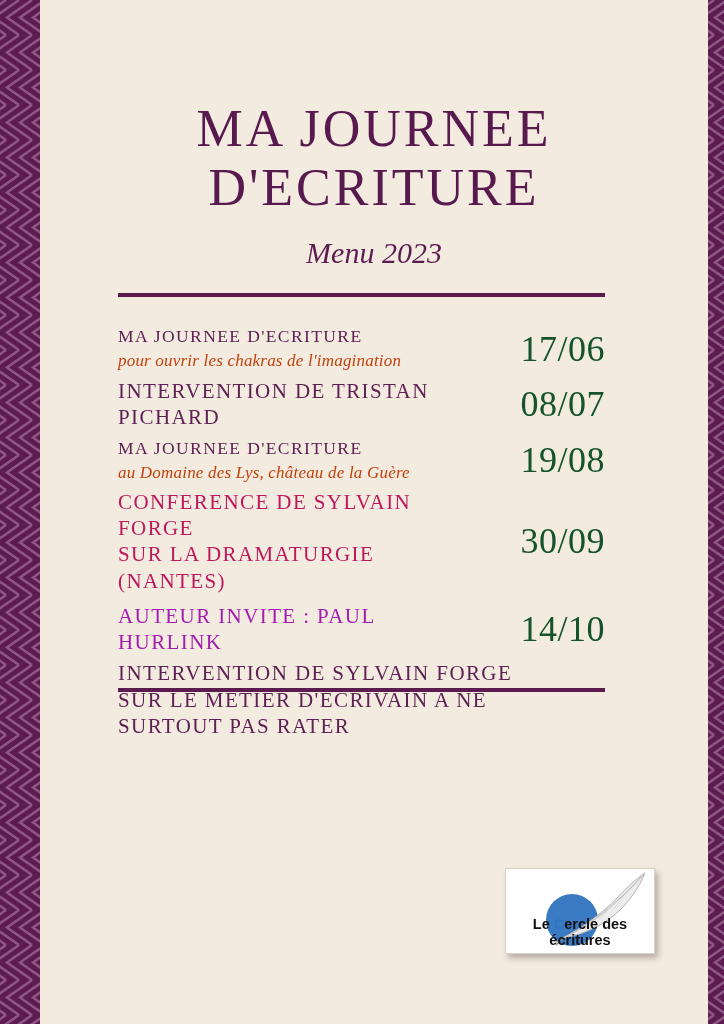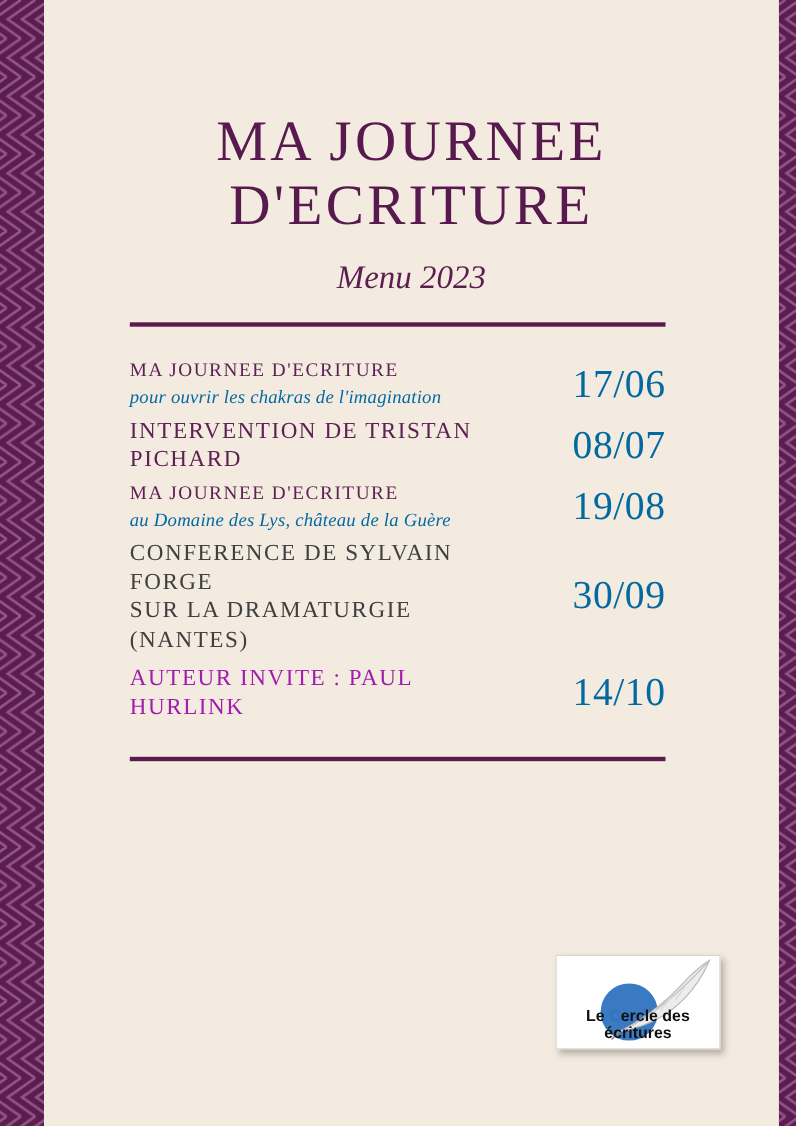--- a/index.html
+++ b/index.html
@@ -38,30 +38,30 @@
     display: flex; flex-direction: column;
   }
   .row { display: flex; align-items: center; }
   .row .txt { flex: 1; padding-right: 10px; }
   .ev-title {
     letter-spacing: 1.4px; line-height: 1.25; white-space: pre-line;
     color: #5d2153;
   }
   .t-lg { font-size: 17.5px; }
   .t-md { font-size: 21px; }
-  .c-muted  { color: #404040; }
+  .c-muted  { color: #be185d; }
   .c-mid    { color: #a21caf; }
   .t-italic { font-style: italic; letter-spacing: 0.8px; }
   .ev-note {
-    font-style: italic; font-size: 17px; color: #0369a1;
+    font-style: italic; font-size: 17px; color: #c2410c;
     line-height: 1.25; margin-top: 2px; letter-spacing: 0.2px;
   }
   .date {
     width: 112px; text-align: right; font-size: 36px; line-height: 1;
-    color: #0369a1; letter-spacing: 0.5px; white-space: pre;
+    color: #14532d; letter-spacing: 0.5px; white-space: pre;
   }
   .mb7 { margin-bottom: 7px; } .mb6 { margin-bottom: 6px; }
   .mb9 { margin-bottom: 9px; } .mb5 { margin-bottom: 5px; }
   .mb4 { margin-bottom: 4px; }
 
   
   .logo-card {
     position: absolute; left: 505px; top: 868px; width: 148px; height: 84px;
     background: #ffffff; border: 1px solid #d8d2c8;
     box-shadow: 3px 4px 6px rgba(70,55,60,0.35);
@@ -146,20 +146,25 @@
   </div>
 
   <div class="row mb5">
     <div class="txt">
       <div class="ev-title t-md c-mid">AUTEUR INVITE : PAUL HURLINK</div>
     </div>
     <div class="date">14/10</div>
   </div>
 
   <div class="row mb4">
+    <div class="txt">
+      <div class="ev-title t-md">INTERVENTION DE SYLVAIN FORGE
+SUR LE METIER D'ECRIVAIN A NE
+SURTOUT PAS RATER</div>
+    </div>
   </div>
 
 
 </div>
 
 <div class="logo-card">
   <svg class="logo-art" width="148" height="84" viewBox="0 0 148 84" xmlns="http://www.w3.org/2000/svg">
     <circle cx="66" cy="51" r="26" fill="#3a7ac2"></circle>
     <path d="M50 76 L58 68" fill="none" stroke="#8f8f8f" stroke-width="1.6"></path>
     <path d="M57 69 C 74 60, 96 45, 112 28 C 121 18, 131 9, 139 4 C 134 16, 126 29, 115 40 C 100 55, 80 65, 57 69 Z" fill="#ececec" stroke="#b5b5b5" stroke-width="1"></path>

